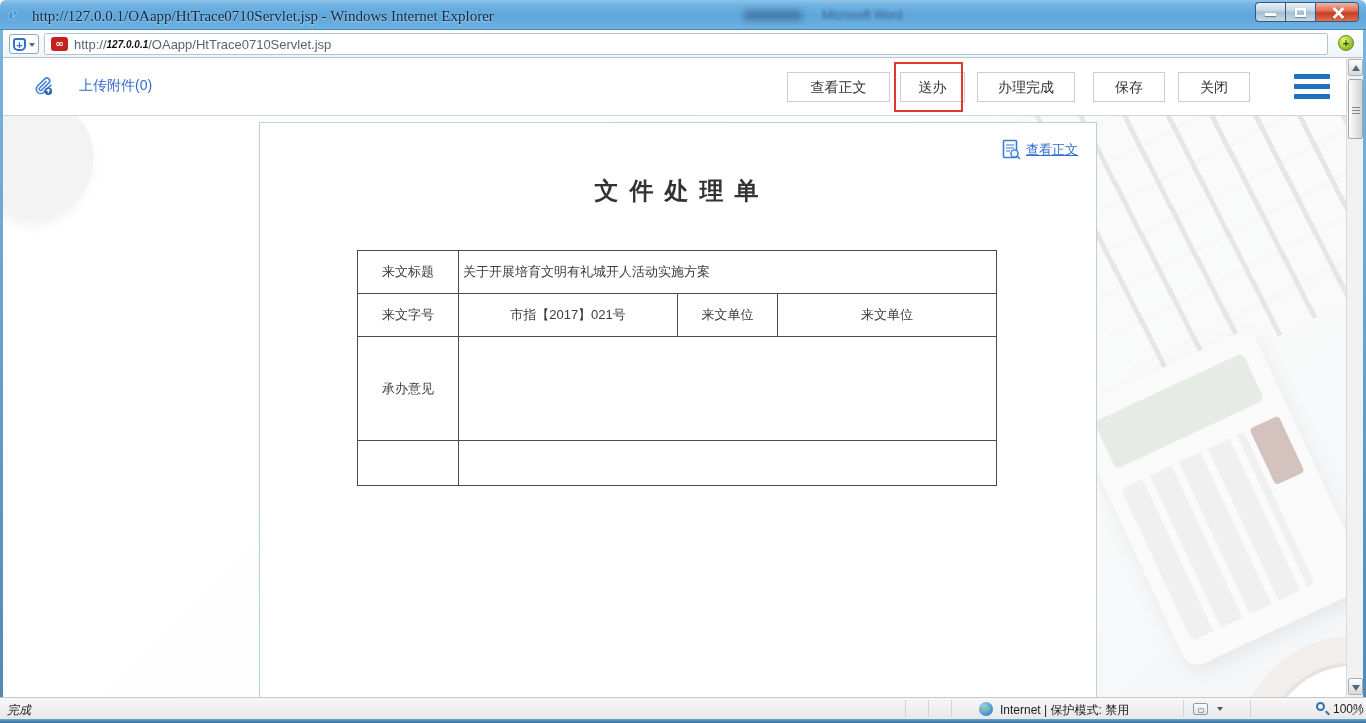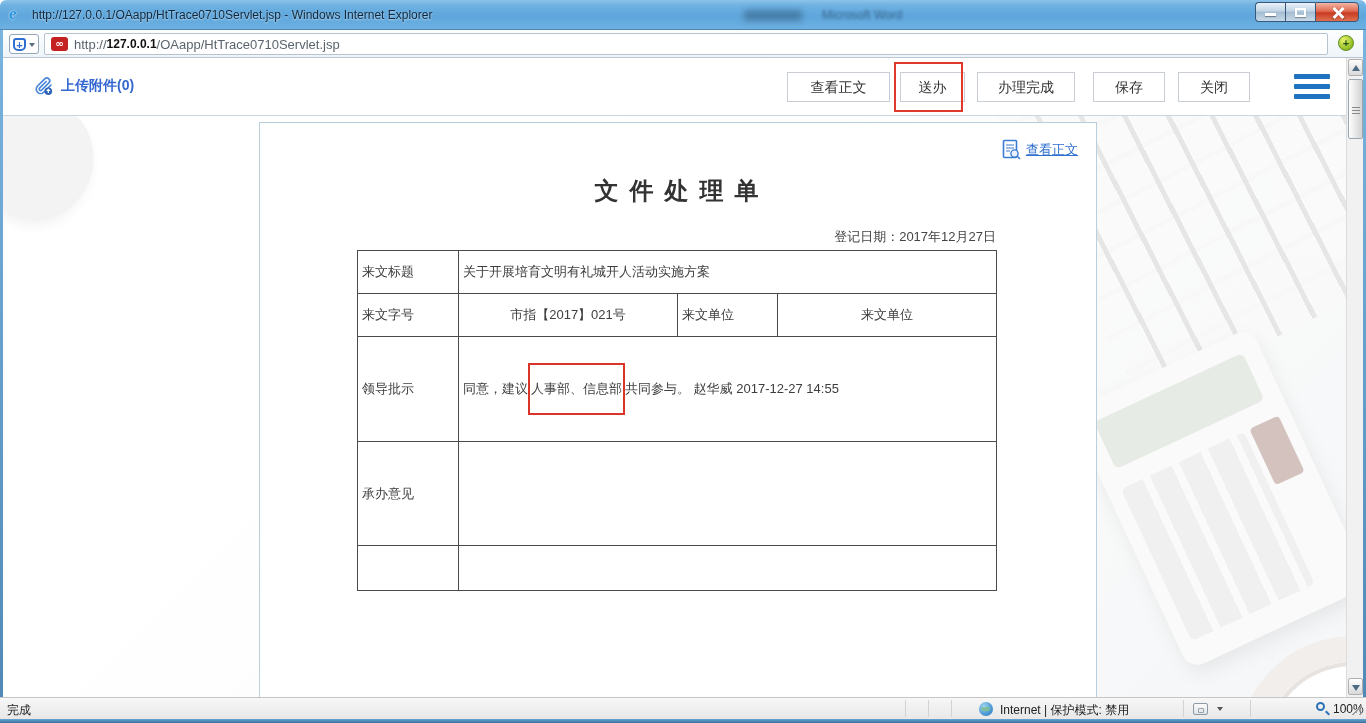--- a/index.html
+++ b/index.html
@@ -7,22 +7,22 @@
     font-family:"Liberation Sans","DejaVu Sans",sans-serif; background:#fff; }
   .win { position:absolute; inset:0; border-radius:6px 6px 0 0; overflow:hidden; }
 
   
   .titlebar { position:absolute; left:0; top:0; right:0; height:30px;
     background:linear-gradient(180deg,#8cc3e9 0%,#6fb2e2 18%,#5ea6dc 55%,#6db1e1 100%);
     border-bottom:1px solid #4d87b5; }
   .ie-logo { position:absolute; left:9px; top:5px; width:18px; height:18px;
     font:italic bold 17px/18px "Liberation Serif",serif; color:#2a93e0;
     text-shadow:0 0 2px #fff; }
-  .win-title { position:absolute; left:32px; top:8px; font-size:12px; color:#10273c;
-    text-shadow:0 1px 2px rgba(255,255,255,.6); white-space:nowrap; }
+  .win-title { position:absolute; left:32px; top:8px; font-size:15px; color:#10273c;
+    text-shadow:0 1px 2px rgba(255,255,255,.6); white-space:nowrap;font-family:Liberation Serif, serif; }
   .bg-blur1 { position:absolute; left:744px; top:10px; width:58px; height:11px;
     background:rgba(28,58,88,.38); border-radius:2px; filter:blur(3px); }
   .bg-blur2 { position:absolute; left:822px; top:8px; font-size:12px;
     color:rgba(25,50,80,.6); filter:blur(1.6px); white-space:nowrap; }
   .winbtns { position:absolute; right:7px; top:2px; display:flex; }
   .wb { width:30px; height:20px; border:1px solid #37587a; border-right:none;
     background:linear-gradient(#e9f1f8 0%,#c2d4e4 45%,#a3bcd2 50%,#c7d9e8 100%);
     position:relative; }
   .wb:first-child { border-radius:4px 0 0 4px; }
   .wb-close { width:44px; border-right:1px solid #37587a; border-radius:0 4px 4px 0;
@@ -47,31 +47,31 @@
   .pin-shield { position:absolute; left:3px; top:3px; width:13px; height:13px;
     border:2px solid #2e6fd0; border-radius:3px 3px 5px 5px;
     color:#2e6fd0; font:bold 11px/10px "Liberation Sans",sans-serif; text-align:center; }
   .pin-caret { position:absolute; right:3px; top:8px; width:0; height:0;
     border-left:3px solid transparent; border-right:3px solid transparent; border-top:4px solid #5a6b7c; }
   .urlfield { position:absolute; left:44px; top:3px; width:1284px; height:22px; background:#fff;
     border:1px solid #b7c3cf; border-radius:2px; display:flex; align-items:center; padding:0 6px; }
   .favicon { width:17px; height:14px; background:#c42222; border-radius:3px; margin-right:6px;
     color:#fff; font:bold 10px/14px "DejaVu Sans",sans-serif; text-align:center; }
   .url-pre,.url-path { font-size:13px; color:#5a646e; }
-  .url-dom { font-size:12px; color:#111; font-weight:bold; }
+  .url-dom { font-size:10px; color:#111; font-weight:bold;font-style:italic; }
   .addon { position:absolute; right:12px; top:5px; width:16px; height:16px; border-radius:50%;
     background:radial-gradient(circle at 35% 30%,#eaf56a,#9cc52e 60%,#6d9a1e);
     border:1px solid #5d8f1e; color:#205016; font:bold 11px/14px "Liberation Sans",sans-serif;
     text-align:center; cursor:pointer; }
 
   
   .appheader { position:absolute; left:3px; right:20px; top:58px; height:58px; background:#fff;
     border-bottom:1px solid #ccd6df; z-index:10; }
   .attach { position:absolute; left:30px; top:17px; display:flex; align-items:center; gap:7px; cursor:pointer; }
-  .attach-label { color:#3468d0; font-size:14px; font-weight:bold; }
+  .attach-label { color:#3468d0; font-size:14px; font-weight:normal;margin-left:18px; }
   .tbtn { position:absolute; top:14px; height:30px; background:#fff; border:1px solid #c9ced4;
     color:#333; font-size:14px; text-align:center; line-height:28px; cursor:pointer; }
   .btn0{left:784px;width:103px;} .btn1{left:897px;width:65px;} .btn2{left:974px;width:98px;}
   .btn3{left:1090px;width:72px;} .btn4{left:1175px;width:72px;}
   .hamburger { position:absolute; left:1291px; top:15px; width:36px; height:28px; cursor:pointer; }
   .hamburger i { position:absolute; left:0; width:36px; height:5px; background:#1f72bf; border-radius:1px; }
   .hamburger i:nth-child(1){top:1px;} .hamburger i:nth-child(2){top:11px;} .hamburger i:nth-child(3){top:21px;}
 
   
   .content { position:absolute; left:3px; right:20px; top:116px; height:581px; overflow:hidden;
@@ -102,42 +102,42 @@
   .panel { position:absolute; left:256px; top:6px; width:838px; height:660px; background:#fff;
     border:1px solid #b9cfdd; z-index:2; }
   .viewlink { position:absolute; right:18px; top:16px; display:flex; align-items:center; gap:5px; cursor:pointer; }
   .viewlink span { color:#2e6fd0; font-size:13px; text-decoration:underline; }
   .doc-title { position:absolute; left:97px; top:52px; width:639px; text-align:center;
     font-size:24px; font-weight:bold; color:#333; letter-spacing:11px; text-indent:11px; }
   .doc-date { position:absolute; left:97px; top:105px; width:639px; text-align:right;
     font-size:13px; color:#444; }
   table.form { position:absolute; left:97px; top:127px; width:639px; border-collapse:collapse; table-layout:fixed; }
   table.form td { border:1px solid #4a4a4a; font-size:13px; color:#3d3d3d; padding:2px 4px; vertical-align:middle; }
-  td.lbl { text-align:left; }
+  td.lbl { text-align:center; }
   td.ctr { text-align:center; }
   .hl-red { border:2px solid #da3327; padding:15px 1px; margin:-15px 0; display:inline-block; }
 
   
   .vsb { position:absolute; right:3px; top:58px; width:17px; height:639px; background:#f1f1f1;
     border-left:1px solid #dcdcdc; z-index:30; }
   .sb-btn { position:absolute; left:1px; width:15px; height:17px; background:linear-gradient(#fefefe,#d9d9d9);
     border:1px solid #b0b0b0; border-radius:2px; cursor:pointer; }
   .sb-up{top:1px;} .sb-dn{bottom:2px;}
   .tri-up { position:absolute; left:3px; top:5px; border-left:4px solid transparent; border-right:4px solid transparent; border-bottom:6px solid #4d6b82; }
   .tri-dn { position:absolute; left:3px; top:6px; border-left:4px solid transparent; border-right:4px solid transparent; border-top:6px solid #4d6b82; }
   .sb-thumb { position:absolute; left:1px; top:21px; width:15px; height:60px;
     background:linear-gradient(90deg,#fdfdfd,#d3d3d3); border:1px solid #9aa7b1; border-radius:2px; cursor:grab; }
   .sb-grip { position:absolute; left:3px; top:26px; width:8px; height:8px;
     background:repeating-linear-gradient(0deg,#8a8a8a 0 1px,transparent 1px 3px); }
 
   
   .statusbar { position:absolute; left:0; right:0; top:697px; height:22px;
     background:linear-gradient(#f7f7f7,#e8e8e8); border-top:1px solid #c6c6c6;
     font-size:12px; color:#222; z-index:45; }
-  .st-left { position:absolute; left:7px; top:4px; }
+  .st-left { position:absolute; left:7px; top:4px;font-style:italic; }
   .st-sep { position:absolute; top:2px; bottom:2px; width:1px; background:#d2d2d2; }
   .st-zone { position:absolute; left:1000px; top:4px; white-space:nowrap; }
   .globe { position:absolute; left:979px; top:4px; width:14px; height:14px; border-radius:50%;
     background:radial-gradient(circle at 35% 30%,#9fd4f2,#3f8fd0 70%,#2c6da6); }
   .globe::after { content:""; position:absolute; left:2px; top:5px; width:9px; height:4px;
     background:#7fc08a; border-radius:2px; opacity:.8; }
   .compat { position:absolute; left:1193px; top:4px; width:40px; height:15px; cursor:pointer; }
   .compat-ic { position:absolute; left:0; top:1px; width:15px; height:12px; border:1px solid #8d9aa5;
     border-radius:2px; background:linear-gradient(#fbfbfb,#dfe4e8); }
   .compat-lock { position:absolute; left:4px; top:4px; width:6px; height:5px; border:1px solid #97a2ab; border-radius:1px; }
@@ -229,44 +229,39 @@
       <div class="viewlink">
         <svg width="19" height="21" viewBox="0 0 19 21">
           <rect x="1.5" y="1.5" width="13" height="17" rx="1" fill="#fff" stroke="#3a7bd5" stroke-width="1.6"></rect>
           <path d="M4 6h8M4 9h8M4 12h4" stroke="#3a7bd5" stroke-width="1.2"></path>
           <circle cx="12.5" cy="14.5" r="3.6" fill="#eaf2fd" stroke="#3a7bd5" stroke-width="1.4"></circle>
           <path d="M15 17l3 3" stroke="#3a7bd5" stroke-width="1.6"></path>
         </svg>
         <span>查看正文</span>
       </div>
       <div class="doc-title">文件处理单</div>
-      <div class="doc-date"><span>登记日期：</span><span>2017年12月27日</span></div>
 
       <table class="form">
         <colgroup>
             <col style="width:101px">
             <col style="width:219px">
             <col style="width:100px">
             <col style="width:219px">
           </colgroup>
         <tbody>
             <tr style="height:43px">
           <td class="lbl">来文标题</td>
           <td colspan="3">关于开展培育文明有礼城开人活动实施方案</td>
         </tr>
         <tr style="height:43px">
           <td class="lbl">来文字号</td>
           <td class="ctr">市指【2017】021号</td>
           <td class="lbl">来文单位</td>
           <td class="ctr">来文单位</td>
         </tr>
-        <tr style="height:105px">
-          <td class="lbl">领导批示</td>
-          <td colspan="3"><span>同意，建议</span><span class="hl-red">人事部、信息部</span><span>共同参与。 赵华威 2017-12-27 14:55</span></td>
-        </tr>
         <tr style="height:104px">
           <td class="lbl">承办意见</td>
           <td colspan="3"></td>
         </tr>
         <tr style="height:45px">
           <td class="lbl"></td>
           <td colspan="3"></td>
         </tr>
       </tbody>
         </table>

